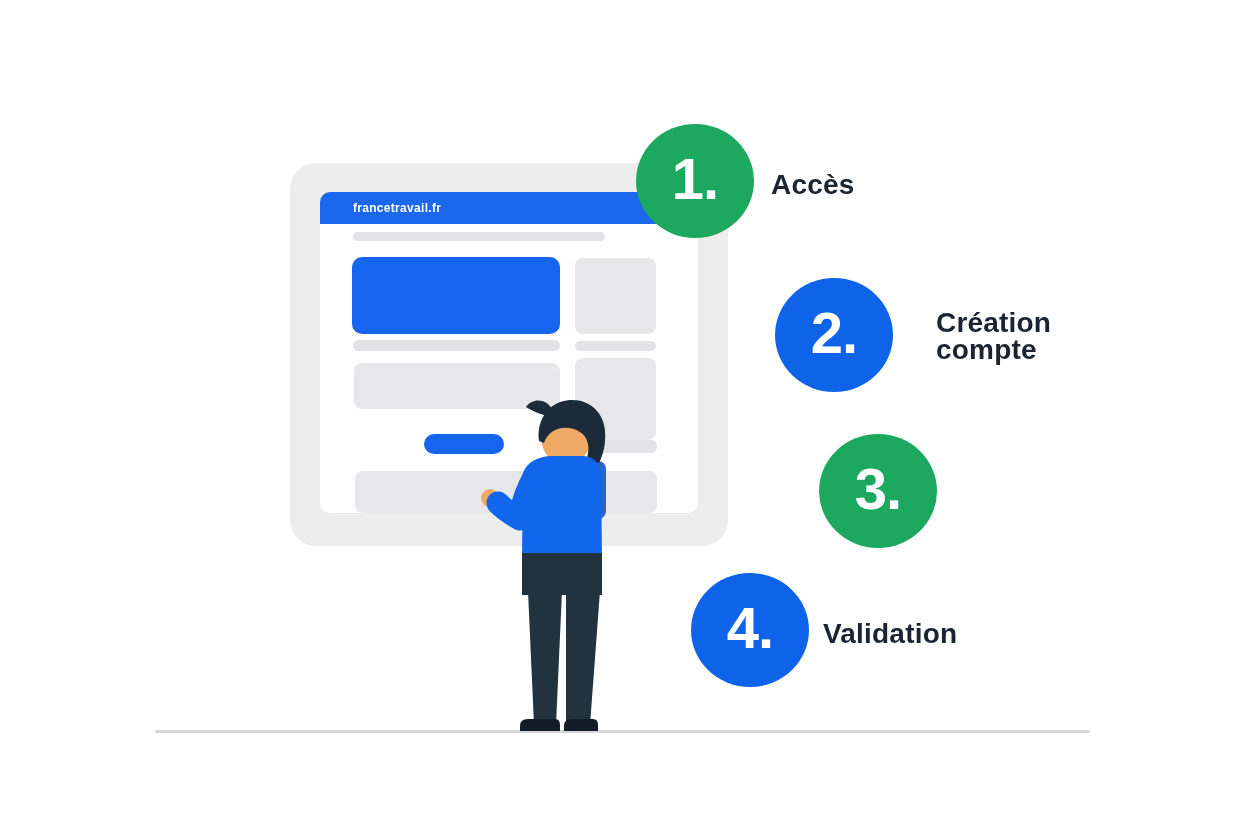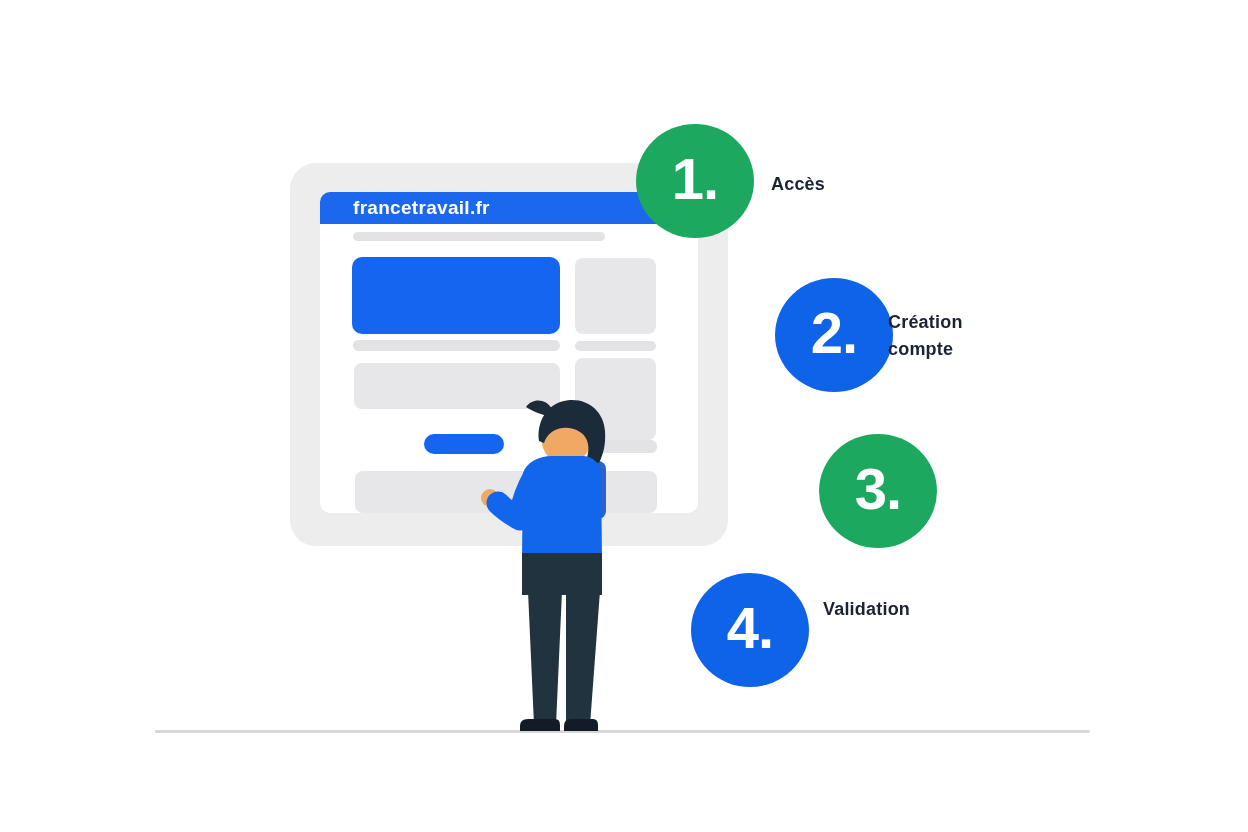--- a/index.html
+++ b/index.html
@@ -8,21 +8,21 @@
     position:relative; width:1248px; height:832px; background:#ffffff;
     overflow:hidden; font-family:"Liberation Sans", sans-serif;
   }
   .abs { position:absolute; }
 
   
   .frame   { left:290px; top:163px; width:438px; height:383px; border-radius:26px; }
   .window  { left:320px; top:192px; width:378px; height:321px; border-radius:10px; background:#fff; }
   .header-bar { left:320px; top:192px; width:378px; height:32px; border-radius:10px 10px 0 0;
                 display:flex; align-items:center; padding-left:33px; }
-  .site-text  { color:#fff; font-size:19px; font-weight:bold; letter-spacing:.3px; }
+  .site-text  { color:#fff; font-size:12px; font-weight:bold; letter-spacing:.3px; }
   .nav-bar    { left:353px; top:232px; width:252px; height:9px;  border-radius:5px; }
   .hero       { left:352px; top:257px; width:208px; height:77px; border-radius:10px; }
   .card-tr    { left:575px; top:258px; width:81px;  height:76px; border-radius:8px; }
   .tbar-l     { left:353px; top:340px; width:207px; height:11px; border-radius:6px; }
   .tbar-r     { left:575px; top:341px; width:81px;  height:10px; border-radius:5px; }
   .row2-l     { left:354px; top:363px; width:206px; height:46px; border-radius:8px; }
   .row2-r     { left:575px; top:358px; width:81px;  height:82px; border-radius:8px; }
   .cta-pill   { left:424px; top:434px; width:80px;  height:20px; border-radius:10px; }
   .tbar-r2    { left:575px; top:440px; width:82px;  height:13px; border-radius:6px; }
   .bottom-rect{ left:355px; top:471px; width:302px; height:42px; border-radius:8px; }
@@ -33,26 +33,26 @@
 
   
   .circle { width:118px; height:114px; border-radius:50%;
             display:flex; align-items:center; justify-content:center; }
   .circle span { color:#fff; font-size:58px; font-weight:bold; letter-spacing:-1px;
                  transform:translateY(-3px); }
   .c1 { left:636px; top:124px; }
   .c2 { left:775px; top:278px; }
   .c3 { left:819px; top:434px; }
   .c4 { left:691px; top:573px; }
-  .step-label { font-size:18px; font-weight:bold; color:#1B2433; line-height:27px;
+  .step-label { font-size:28px; font-weight:bold; color:#1B2433; line-height:27px;
                 white-space:pre-line; letter-spacing:.2px; }
   .l1 { left:771px; top:171px; }
-  .l2 { left:888px; top:309px; }
+  .l2 { left:936px; top:309px; }
   .l3 { left:951px; top:479px; }
-  .l4 { left:823px; top:596px; }
+  .l4 { left:823px; top:620px; }
 </style>
 </head>
 <body>
 
 <div class="stage">
 
   <div class="abs ground" style="background: rgb(215, 215, 215);"></div>
 
   <div class="abs frame" style="background: rgb(237, 237, 238);"></div>
   <div class="abs window"></div>

